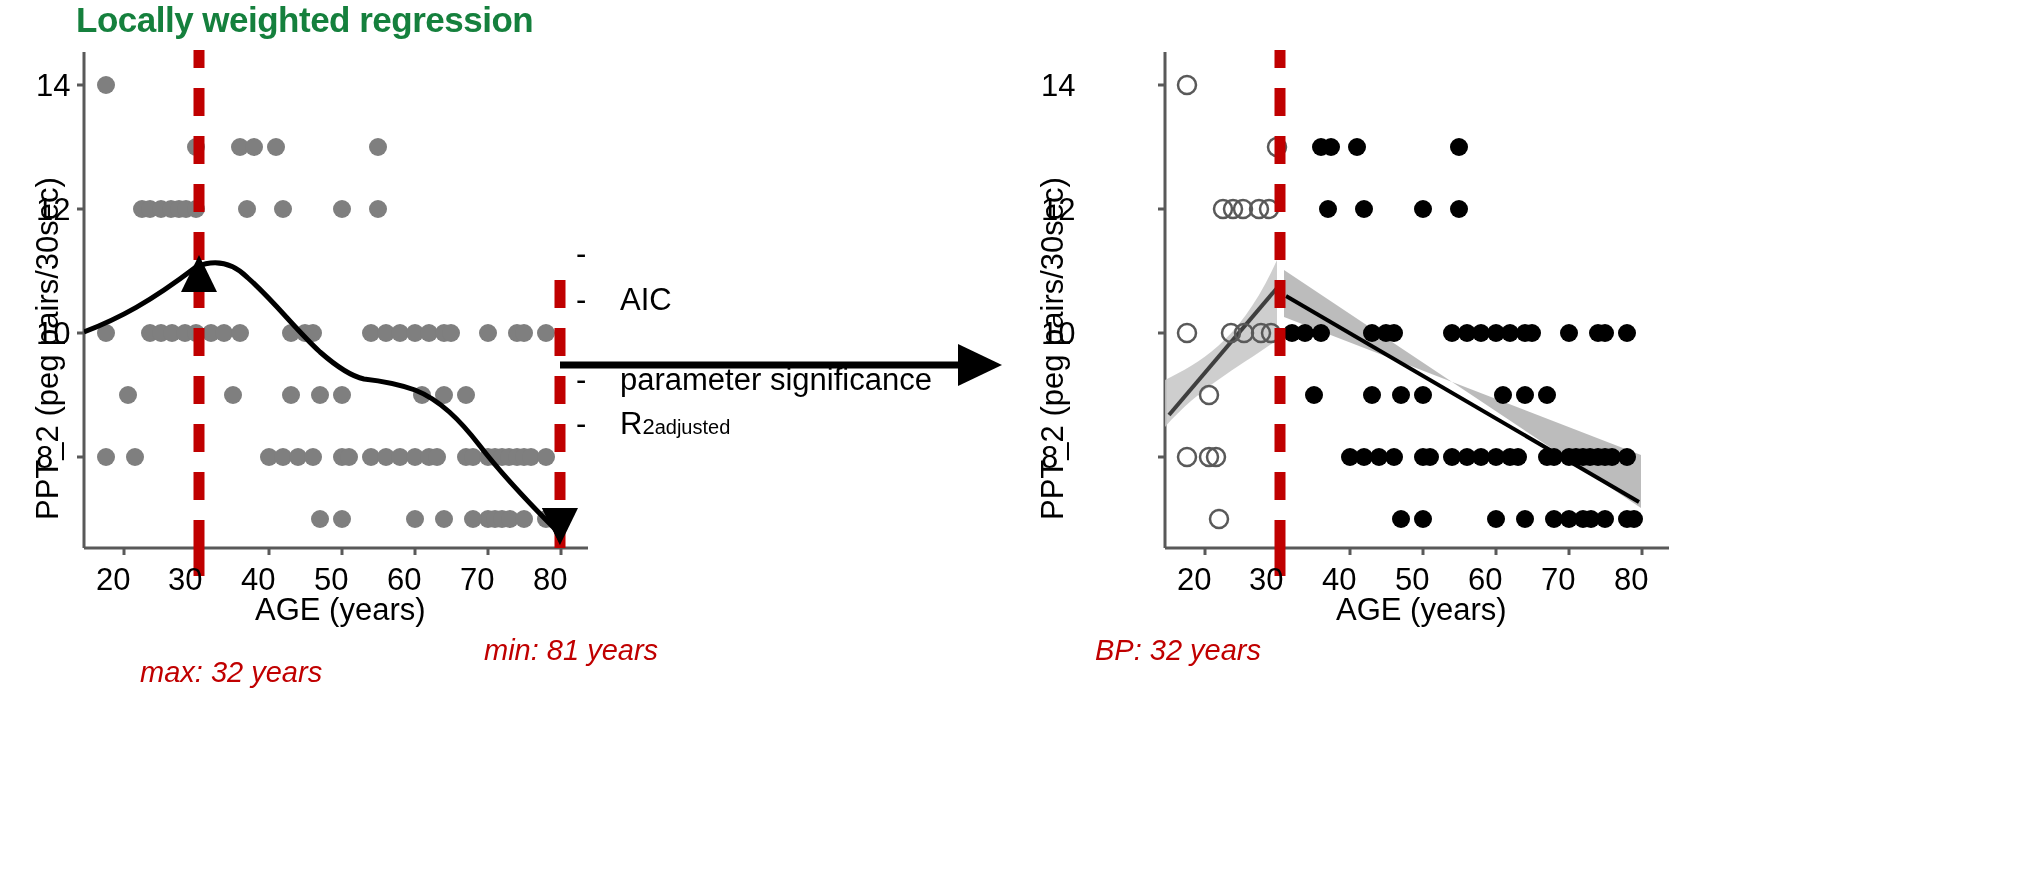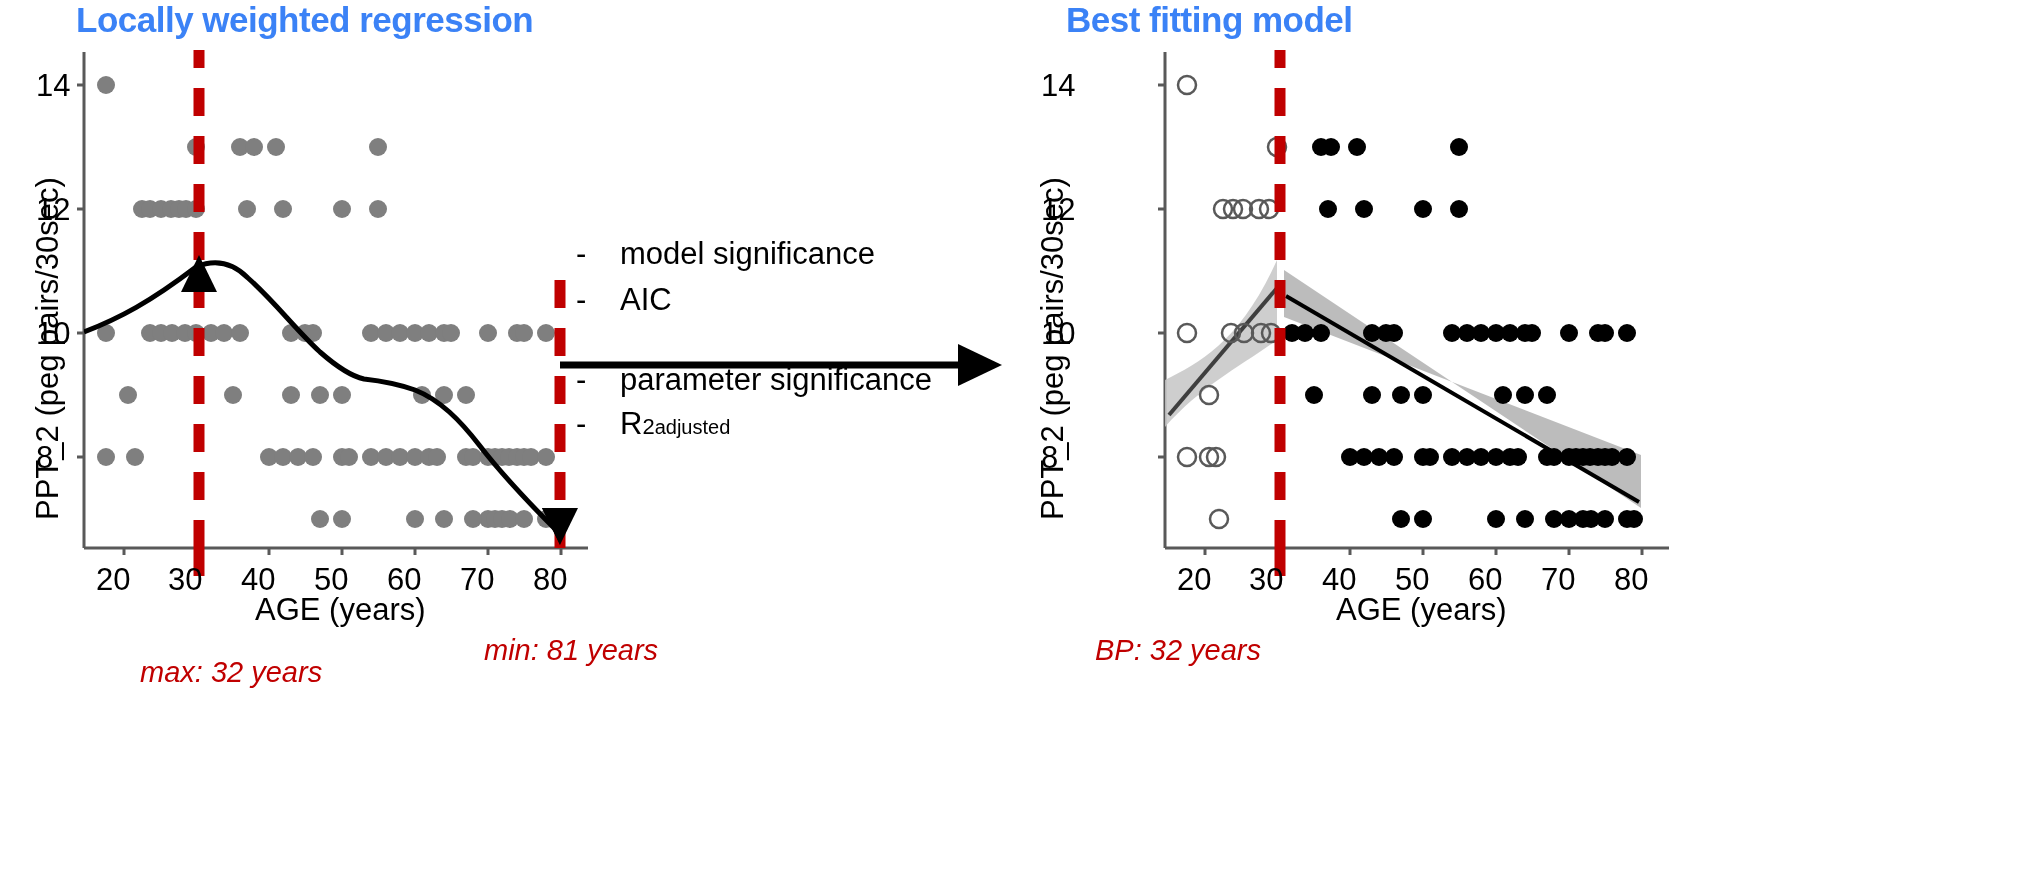--- a/index.html
+++ b/index.html
@@ -1,19 +1,19 @@
 <!DOCTYPE html>
 <html><head>
 <meta charset="utf-8">
 <style>
   html,body{margin:0;padding:0;background:#ffffff;}
   body{width:2042px;height:876px;font-family:"Liberation Sans",sans-serif;overflow:hidden;}
   #root{position:relative;width:2042px;height:876px;background:#fff;}
   .panel-title{
-    position:absolute;font-weight:bold;color:#3b82f6;
+    position:absolute;font-weight:bold;color:#15803d;
     font-family:"Liberation Sans",sans-serif;
     white-space:nowrap;letter-spacing:-0.5px;
   }
   #title-left{left:76px;top:0px;font-size:35px;}
   #title-right{left:1066px;top:0px;font-size:35px;}
 
   .plot{position:absolute;}
   .axis-title{
     position:absolute;color:#000;font-size:31px;white-space:nowrap;
     font-family:"Liberation Sans",sans-serif;
@@ -44,21 +44,20 @@
 
   svg{display:block;}
 </style>
 </head>
 <body>
 
 <div id="root">
 
   <div class="panel-title" id="title-left">Locally weighted regression</div>
 
-  <div class="panel-title" id="title-right">Best fitting model</div>
 
   <div class="plot" id="plot-left" style="left:0;top:40px;width:600px;height:560px;">
     <svg width="600" height="560" viewBox="0 0 600 560">
       <defs>
         <clipPath id="clipL">
             <rect x="84" y="10" width="500" height="500"></rect>
           </clipPath>
       </defs>
 
       <line x1="84" y1="12" x2="84" y2="508" stroke="#595959" stroke-width="3"></line>
@@ -202,21 +201,20 @@
 
   <div class="axis-title" style="left:255px;top:592px;">AGE (years)</div>
   <div class="axis-title vertical" style="left:30px;top:520px;">PPT_2 (peg pairs/30sec)</div>
 
   <div class="annot" style="left:140px;top:656px;">max: 32 years</div>
   <div class="annot" style="left:484px;top:634px;">min: 81 years</div>
 
   <div class="mid-list">
     <div class="mid-row r1">
       <span class="mid-dash">-</span>
-      <span>model significance</span>
     </div>
     <div class="mid-row r2">
       <span class="mid-dash">-</span>
       <span>AIC</span>
     </div>
     <div class="mid-row r3">
       <span class="mid-dash">-</span>
       <span>parameter significance</span>
     </div>
     <div class="mid-row">

